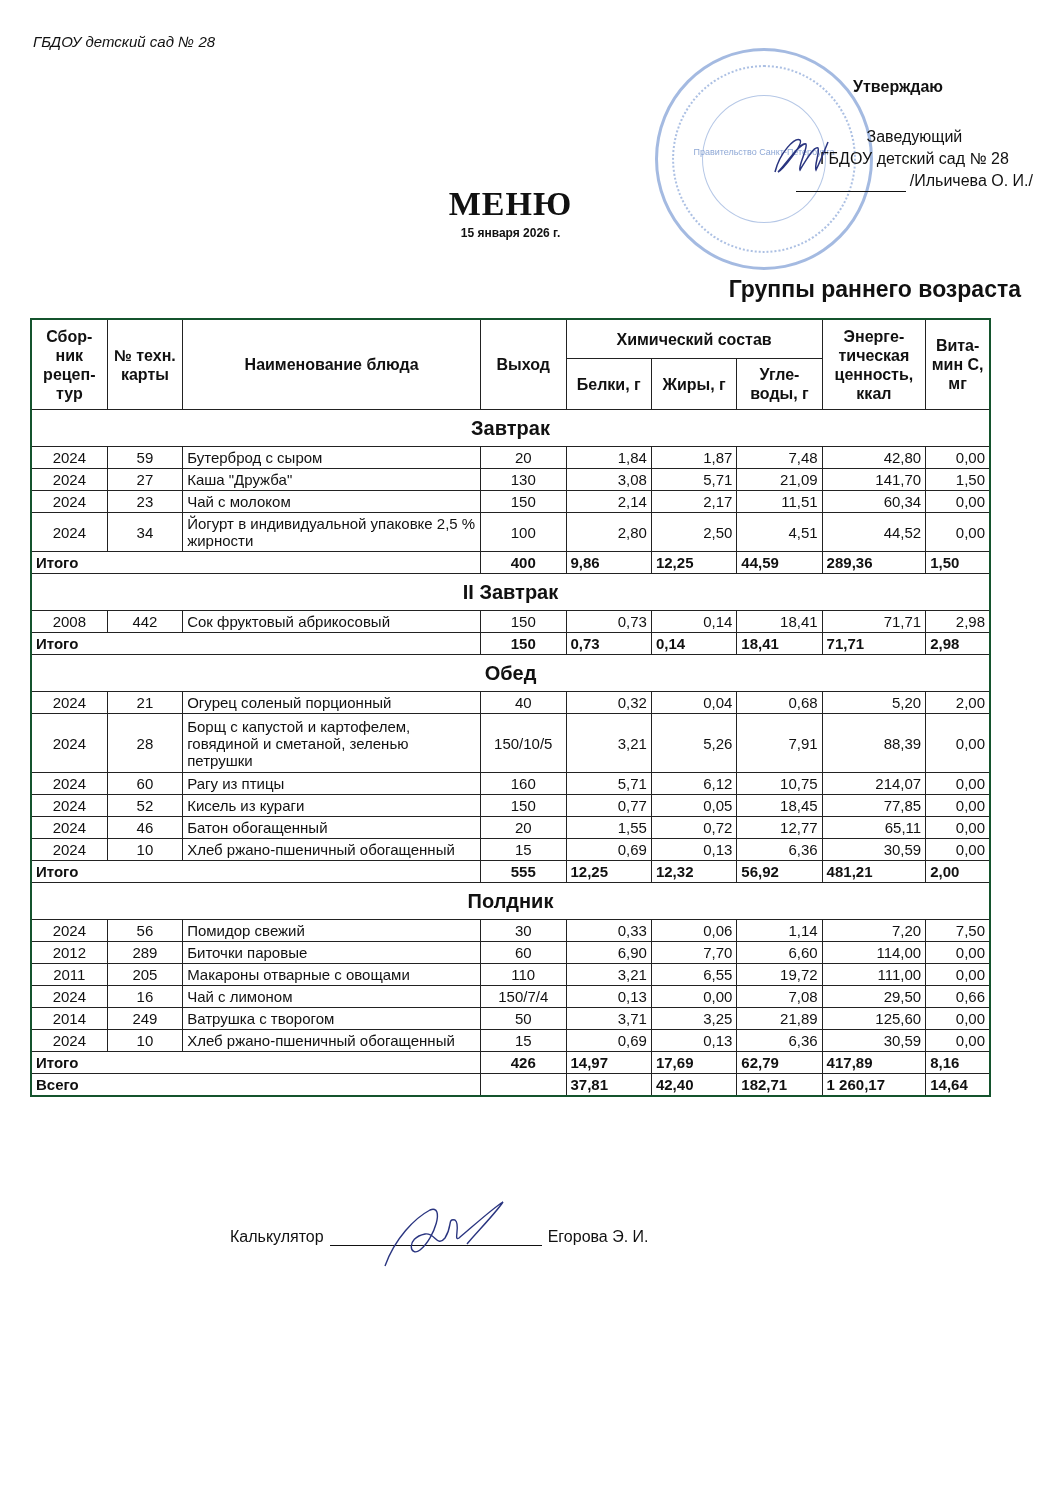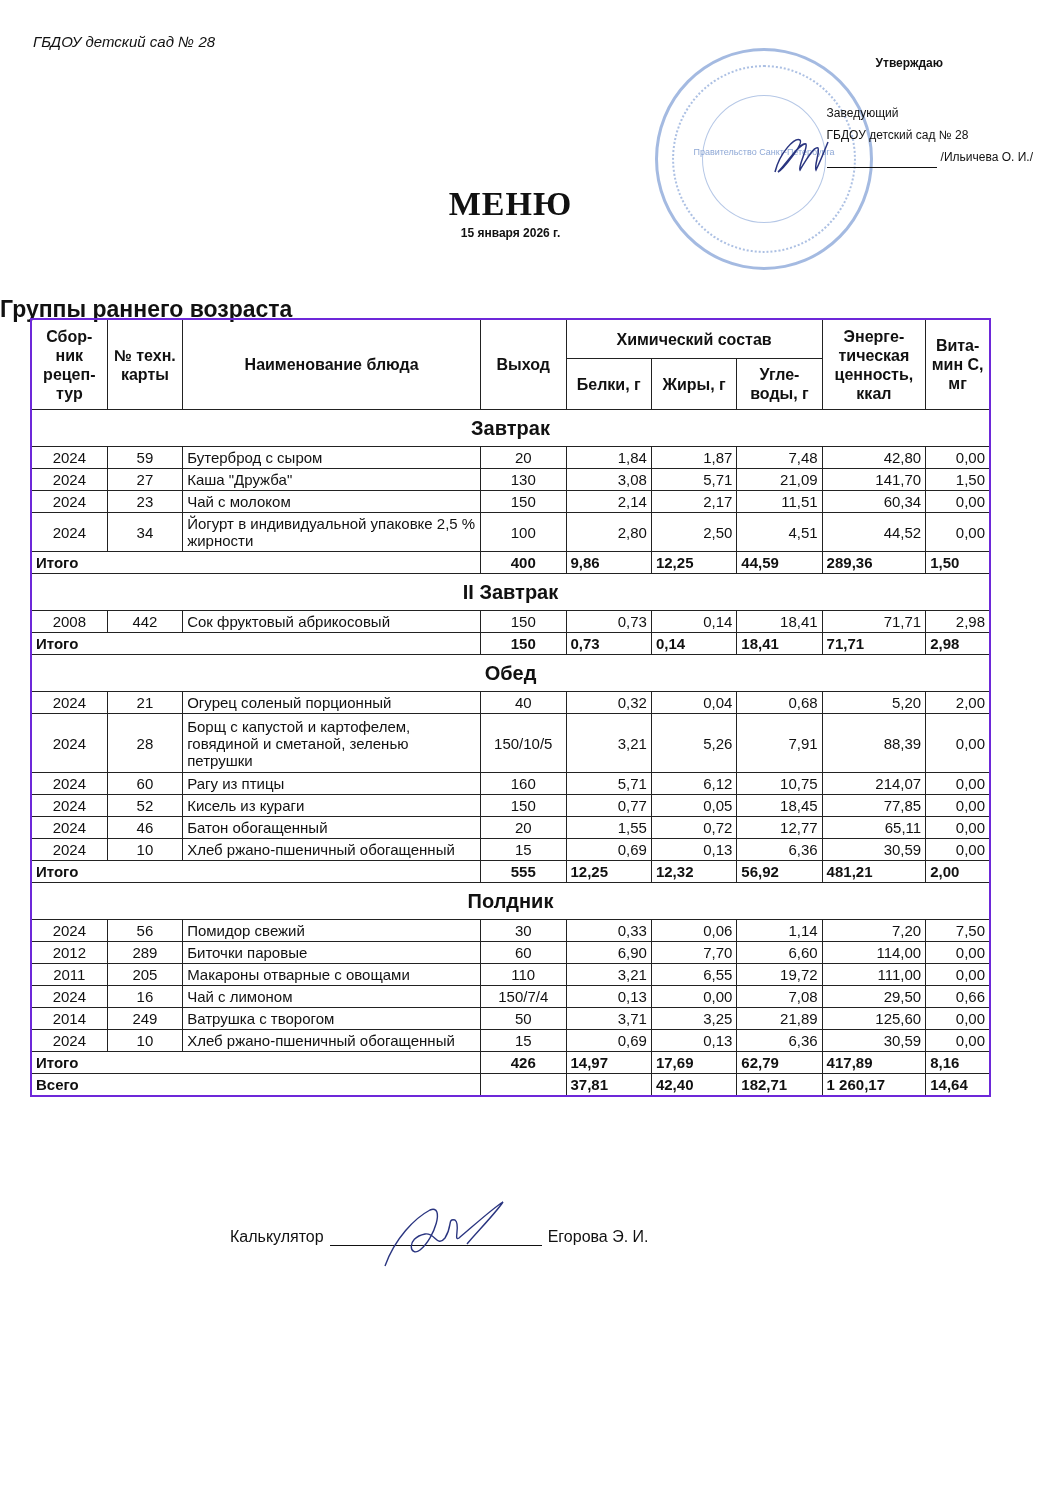--- a/index.html
+++ b/index.html
@@ -1,30 +1,30 @@
 <!DOCTYPE html>
 <html><head>
 <meta charset="utf-8">
 <style>
   html, body { margin:0; padding:0; background:#ffffff; }
   body { width:1061px; height:1500px; position:relative; font-family:"Liberation Sans", sans-serif; color:#111; overflow:hidden; }
   .org { position:absolute; left:33px; top:33px; font-size:15px; font-style:italic; }
-  .approve-block { position:absolute; right:28px; top:52px; text-align:left; font-size:12px; line-height:22px; }
+  .approve-block { position:absolute; right:28px; top:76px; text-align:center; font-size:16px; line-height:22px; }
   .approve-block .approve-title { position:absolute; right:90px; top:0; font-weight:bold; white-space:nowrap; }
   .approve-block .line1 { margin-top:50px; }
   .approve-block .sig-line { display:inline-block; width:110px; border-bottom:1px solid #111; height:16px; vertical-align:bottom; margin-right:4px; }
   .stamp { position:absolute; left:655px; top:48px; width:218px; height:222px; border-radius:50%; border:3px solid rgba(90,130,200,0.55); box-sizing:border-box; }
   .stamp::before { content:""; position:absolute; left:14px; top:14px; right:14px; bottom:14px; border-radius:50%; border:2px dotted rgba(90,130,200,0.5); }
   .stamp::after { content:""; position:absolute; left:44px; top:44px; right:44px; bottom:44px; border-radius:50%; border:1.5px solid rgba(90,130,200,0.45); }
   .stamp-text { position:absolute; left:0; top:96px; width:100%; text-align:center; font-size:9px; color:rgba(80,120,190,0.65); }
   .signature { position:absolute; }
   .title { position:absolute; left:0; width:1021px; top:185px; text-align:center; font-family:"Liberation Serif", serif; font-weight:bold; font-size:34px; letter-spacing:1px; }
   .date { position:absolute; left:0; width:1021px; top:226px; text-align:center; font-size:12px; font-weight:bold; }
-  .group { position:absolute; left:0; width:1021px; top:276px; text-align:left; font-size:23px; font-weight:bold;margin-top:20px; }
-  table.menu { position:absolute; left:30px; top:318px; width:961px; border-collapse:collapse; font-size:15px; border:2px solid #6d28d9; }
+  .group { position:absolute; left:0; width:1021px; top:276px; text-align:right; font-size:23px; font-weight:bold; }
+  table.menu { position:absolute; left:30px; top:318px; width:961px; border-collapse:collapse; font-size:15px; border:2px solid #14532d; }
   table.menu td, table.menu th { border:1.4px solid #222; padding:0 4px; }
   table.menu th { font-weight:bold; font-size:16px; text-align:center; line-height:19px; }
   .c1{width:67px} .c2{width:67px} .c3{width:293px} .c4{width:77px} .c5{width:77px} .c6{width:77px} .c7{width:77px} .c8{width:95px} .c9{width:55px}
   tr.section td { text-align:center; font-weight:bold; font-size:20px; height:36px;margin-top:23px; }
   tr.item td { height:21px; line-height:17px; }
   tr.item td.num { text-align:right; }
   tr.item td.ctr { text-align:center; }
   tr.item.tall td { height:38px; }
   tr.item.tall3 td { height:58px; }
   tr.total td { font-weight:bold; height:21px; }

